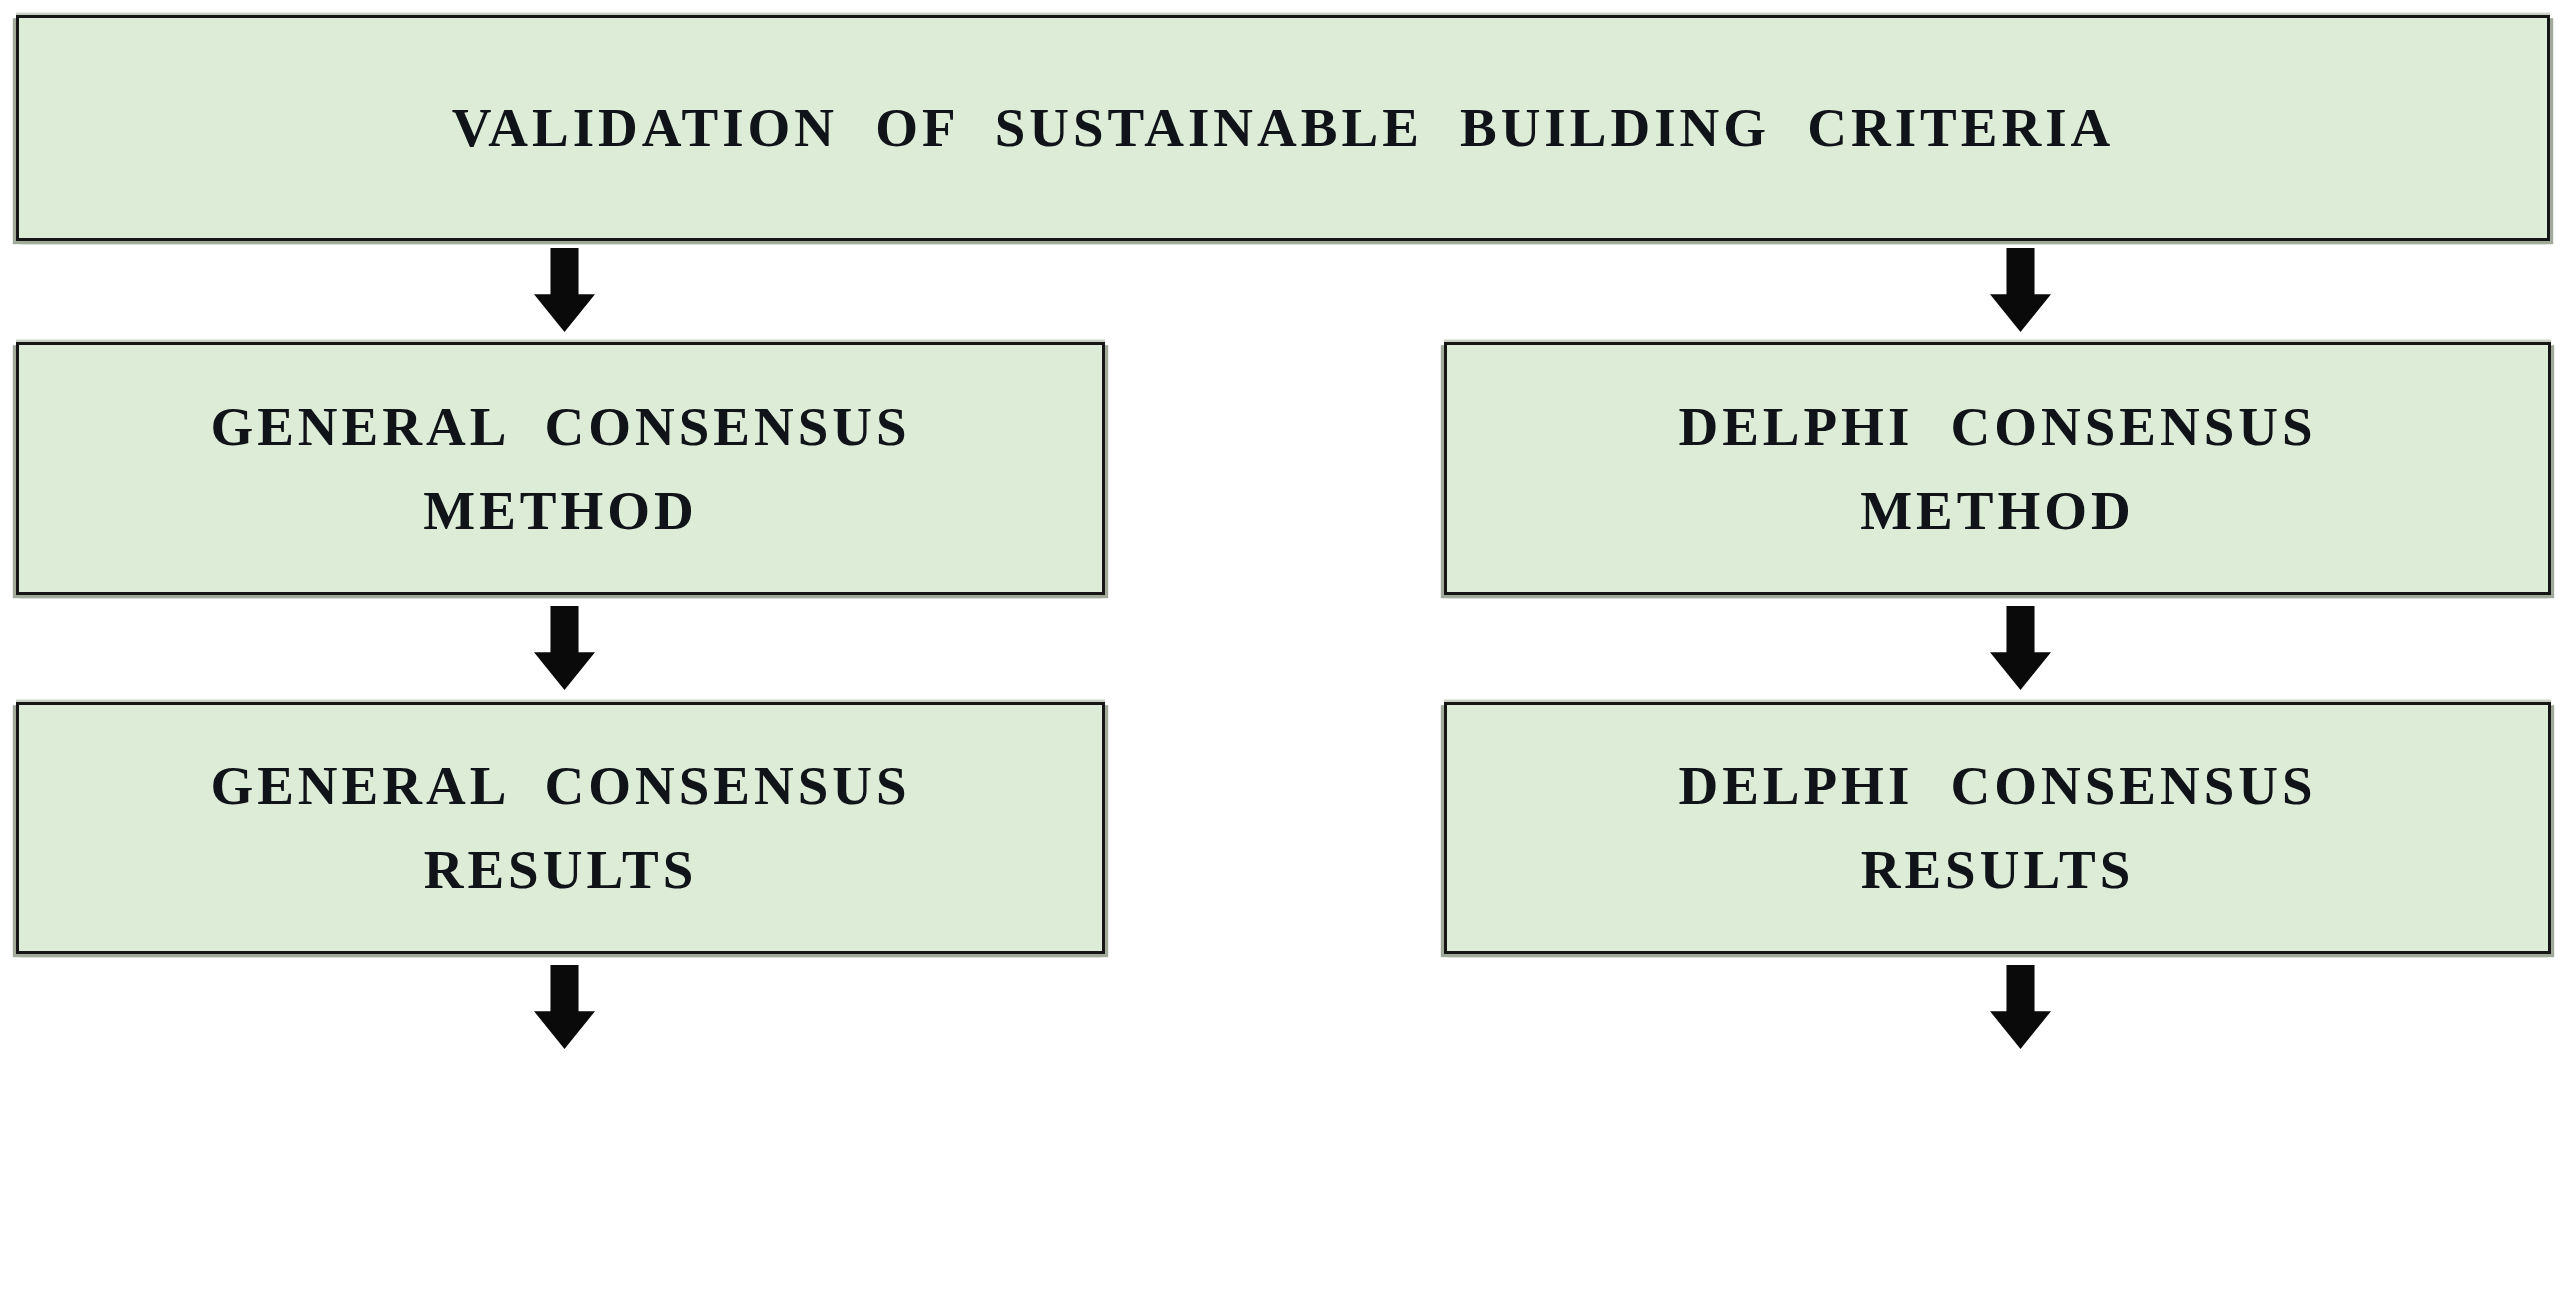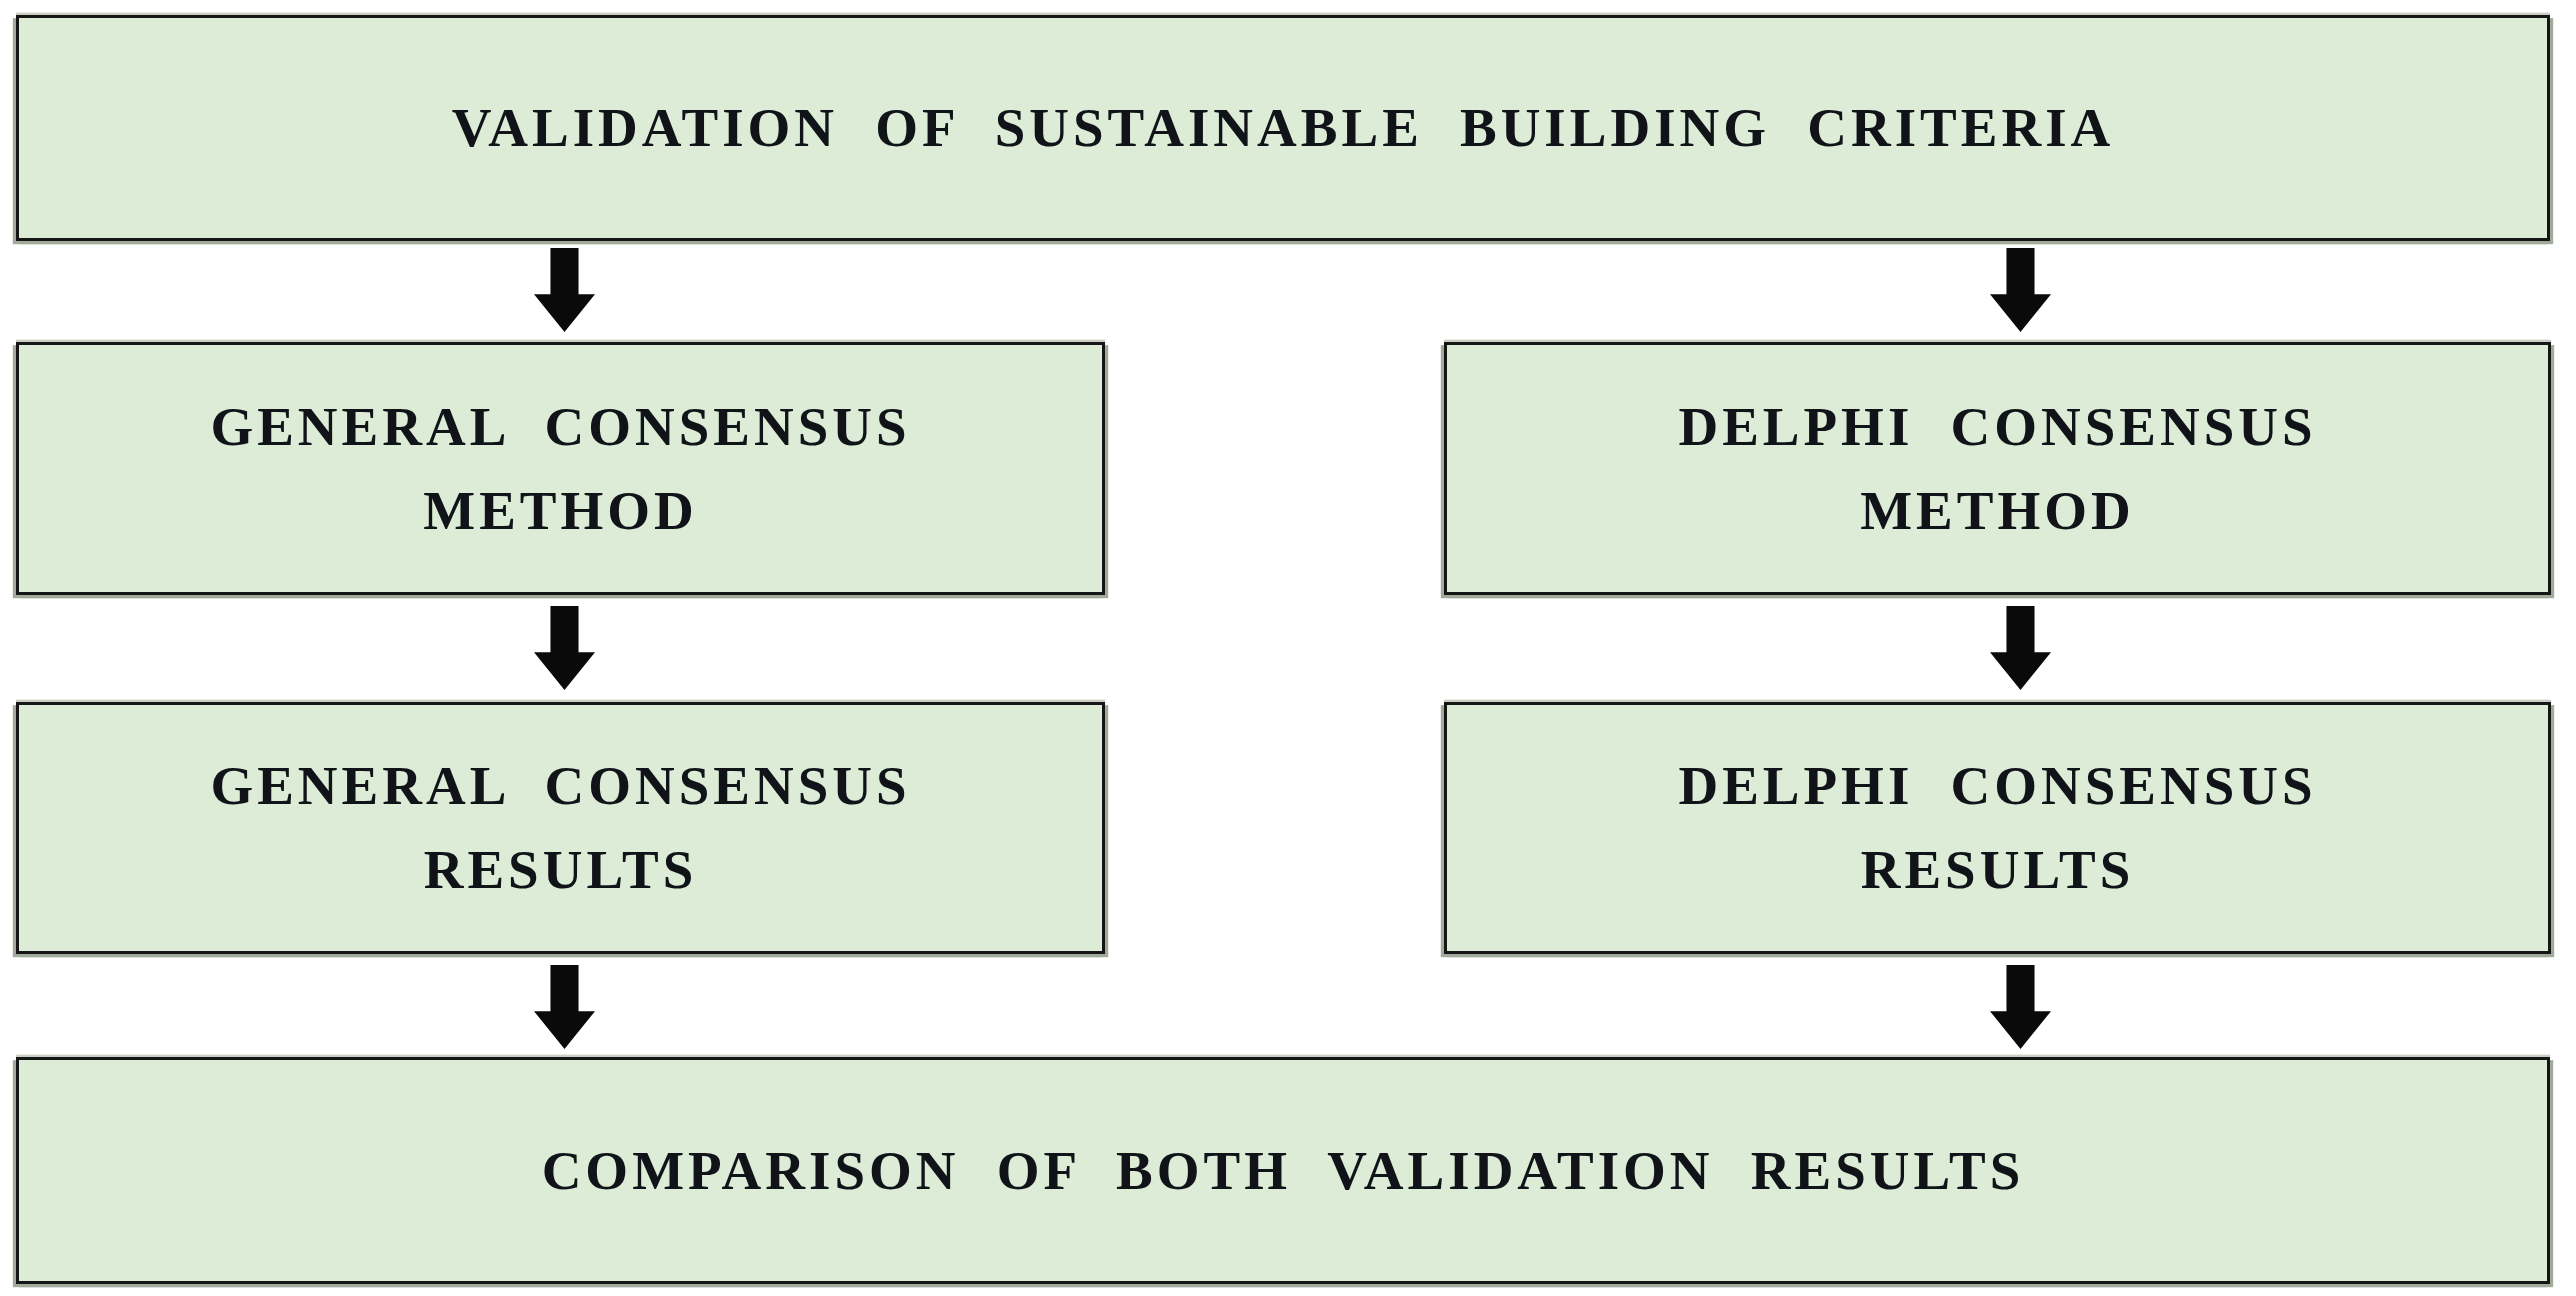--- a/index.html
+++ b/index.html
@@ -86,18 +86,15 @@
   </div>
 
   <div class="box box-r3">
     <div class="box-label">DELPHI CONSENSUS
 RESULTS</div>
   </div>
 
   <div class="arrow arrow-3l"></div>
   <div class="arrow arrow-3r"></div>
 
-  <div class="box box-bottom">
-    <div class="box-label">COMPARISON OF BOTH VALIDATION RESULTS</div>
-  </div>
 
 </div>
 
 
 </body></html>

